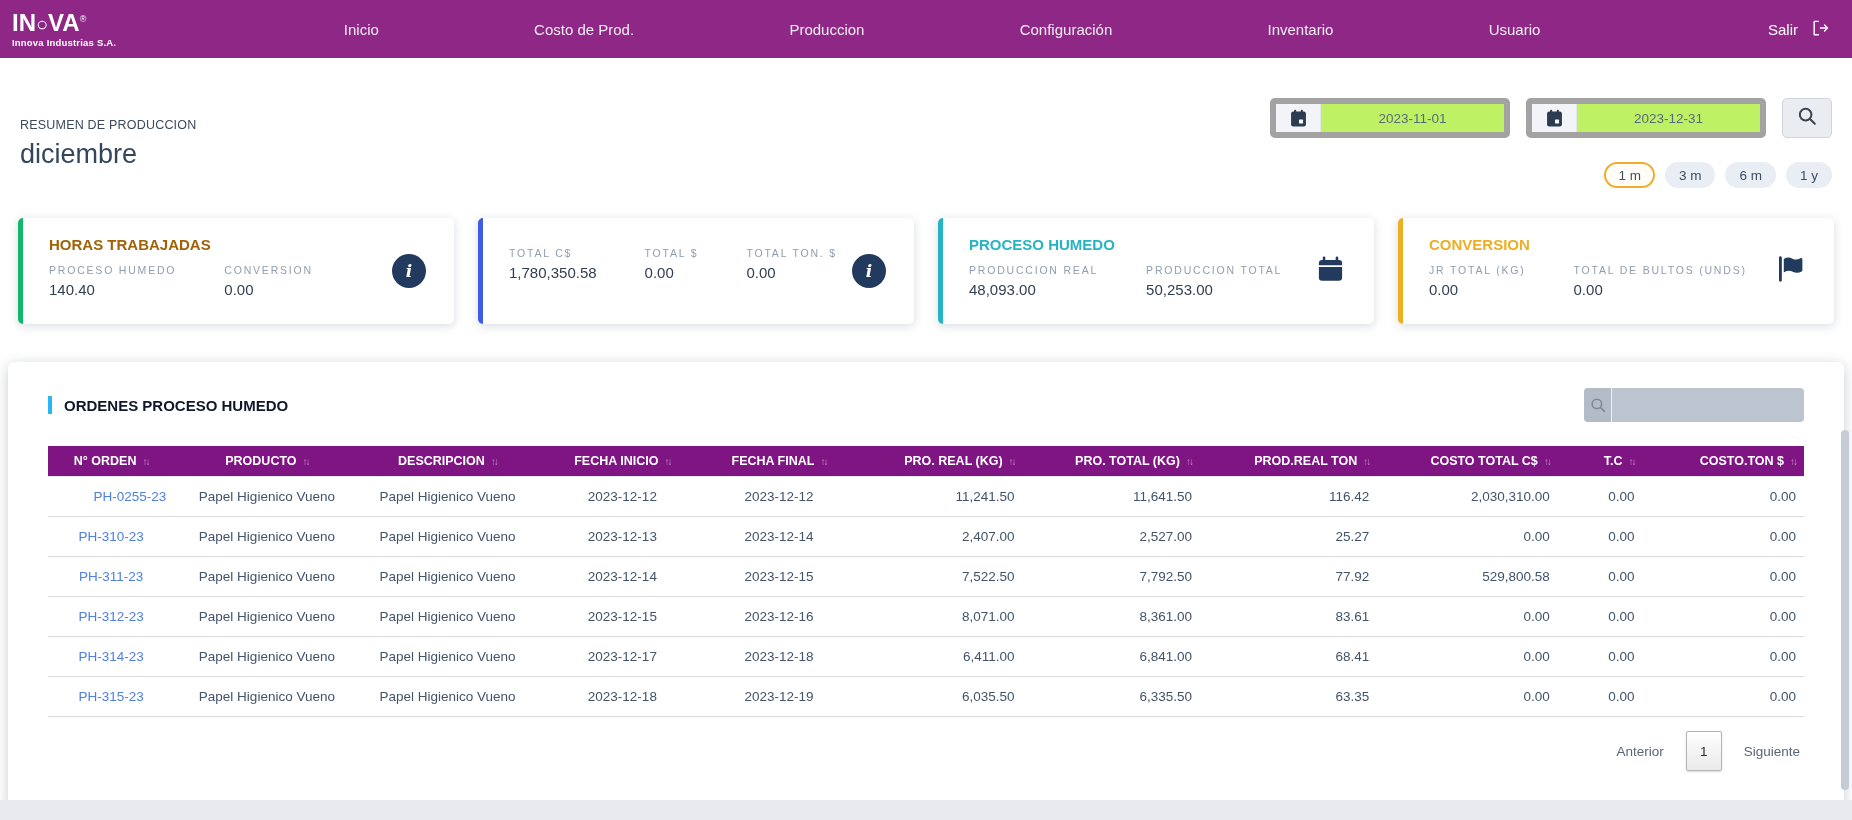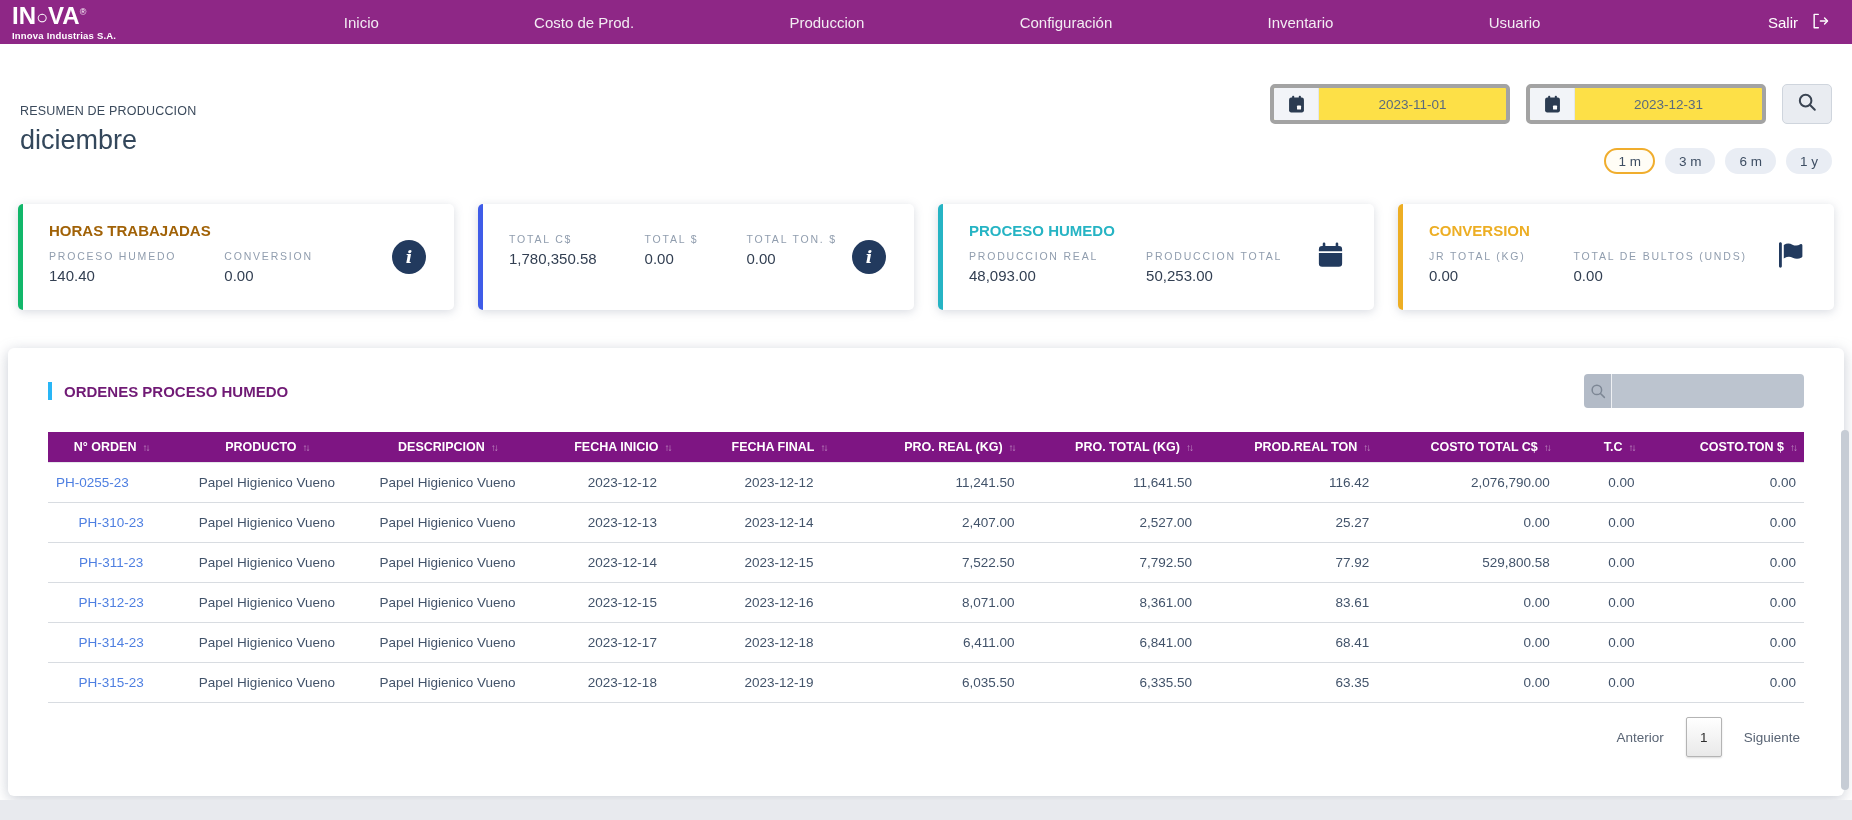--- a/index.html
+++ b/index.html
@@ -1,39 +1,39 @@
 <!DOCTYPE html>
 <html style="--navbar: #8e2786; --table-header: #7e1583; --section-accent: #29b6f6; --link: #4e7fe1; --pill-border: #f0ad2d; --icon-navy: #223a5e;"><head>
 <meta charset="utf-8">
 <style>
   html,body{margin:0;padding:0;width:1852px;height:820px;overflow:hidden;
     font-family:"Liberation Sans",sans-serif;background:#e8eaee;}
   .page{background:#fff;height:800px;overflow:hidden;position:relative;}
 
   
-  .navbar{height:44px;background:var(--navbar,#8e2786);display:flex;align-items:center;
+  .navbar{height:58px;background:var(--navbar,#8e2786);display:flex;align-items:center;
     padding:0 22px 0 12px;box-sizing:border-box;}
   .brand{color:#fff;line-height:1;cursor:pointer;}
   .brand-logo{font-size:24px;font-weight:900;letter-spacing:0;}
   .brand-o{font-weight:400;font-size:20px;}
   .brand-reg{font-size:9px;vertical-align:super;font-weight:400;}
   .brand-sub{font-size:9.5px;font-weight:700;margin-top:3px;letter-spacing:.2px;}
   .nav-links{flex:1;display:flex;justify-content:space-around;margin:0 150px 0 150px;}
   .nav-item{color:#f3ecf3;font-size:15px;cursor:pointer;white-space:nowrap;}
   .nav-logout{display:flex;align-items:center;gap:12px;color:#fff;font-size:15px;cursor:pointer;}
 
   
   .header-row{display:flex;justify-content:space-between;padding:38px 20px 0 20px;}
   .title-block{margin-top:22px;}
   .eyebrow{font-size:12.5px;color:#3b4a5c;letter-spacing:.2px;}
   .page-title{font-size:27px;color:#33475b;margin-top:7px;font-weight:400;}
   .controls{display:flex;flex-direction:column;align-items:flex-end;gap:24px;padding-top:2px;}
   .dates-row{display:flex;gap:16px;align-items:center;}
-  .date-group{display:flex;width:240px;height:40px;border:4px solid #a3a3a3;border-radius:5px;
-    overflow:hidden;background:#fde047;box-sizing:border-box;}
+  .date-group{display:flex;width:240px;height:40px;border:6px solid #a3a3a3;border-radius:5px;
+    overflow:hidden;background:#bef264;box-sizing:border-box;}
   .date-icon-seg{width:44px;background:#f2f4f8;display:flex;align-items:center;justify-content:center;
     border-right:1px solid #e2e6ec;cursor:pointer;}
   .date-value{flex:1;display:flex;align-items:center;justify-content:center;
     font-size:13.5px;color:#5a6a7e;cursor:text;}
   .search-btn{width:50px;height:40px;background:#e9ecf1;border:1px solid #cfd5dd;border-radius:5px;
     display:flex;align-items:center;justify-content:center;box-sizing:border-box;cursor:pointer;}
   .pills-row{display:flex;gap:10px;}
   .pill{height:22px;padding:0 12px;border-radius:13px;background:#e9edf4;color:#3e4e63;
     font-size:13.5px;display:flex;align-items:center;border:2px solid transparent;cursor:pointer;}
   .pill.active{background:#fffdf6;border-color:var(--pill-border,#f0ad2d);}
@@ -50,21 +50,21 @@
   .card-icon{position:absolute;right:28px;top:50%;transform:translateY(-50%);}
   .info-badge{width:34px;height:34px;border-radius:50%;background:var(--icon-navy,#223a5e);color:#fff;
     display:flex;align-items:center;justify-content:center;
     font-family:"DejaVu Serif",serif;font-size:17px;font-weight:700;font-style:italic;}
 
   
   .table-card{margin:38px 8px 0;background:#fff;border-radius:6px;
     box-shadow:0 3px 14px rgba(120,130,150,.4);padding:26px 40px 14px;
     box-sizing:border-box;height:448px;}
   .section-head{display:flex;justify-content:space-between;align-items:center;}
-  .section-title{display:flex;align-items:center;font-size:15px;font-weight:800;color:#701a75;}
+  .section-title{display:flex;align-items:center;font-size:15px;font-weight:800;color:#0f172a;}
   .accent-bar{width:4px;height:18px;background:var(--section-accent,#29b6f6);margin-right:12px;}
   .table-search{display:flex;width:220px;height:34px;border-radius:4px;overflow:hidden;}
   .ts-btn{width:66px;background:#b3bbc7;display:flex;align-items:center;justify-content:center;
     border-right:1px solid #eef0f3;cursor:pointer;}
   .ts-input{flex:1;background:#bcc4cf;border:none;outline:none;padding:0 8px;
     font-size:13px;color:#2e3845;font-family:"Liberation Sans",sans-serif;}
 
   table{width:100%;border-collapse:collapse;margin-top:24px;table-layout:fixed;}
   thead th{background:var(--table-header,#7e1583);color:#fff;font-size:12.5px;font-weight:700;
     padding:8px 8px;white-space:nowrap;overflow:hidden;cursor:pointer;}
@@ -256,29 +256,29 @@
             <th style="width: 10%; text-align: right;">PRO. REAL (KG)<span class="sort-icon">↑↓</span></th>
             <th style="width: 10.2%; text-align: right;">PRO. TOTAL (KG)<span class="sort-icon">↑↓</span></th>
             <th style="width: 10.2%; text-align: right;">PROD.REAL TON<span class="sort-icon">↑↓</span></th>
             <th style="width: 10.4%; text-align: right;">COSTO TOTAL C$<span class="sort-icon">↑↓</span></th>
             <th style="width: 4.4%; text-align: right;">T.C<span class="sort-icon">↑↓</span></th>
             <th style="width: 9.2%; text-align: right;">COSTO.TON $<span class="sort-icon">↑↓</span></th>
           </tr>
         </thead>
       <tbody>
           <tr>
-            <td style="text-align: left;"><a class="order-link">PH-0255-23</a></td>
+            <td style="text-align: right;"><a class="order-link">PH-0255-23</a></td>
             <td style="text-align: center;">Papel Higienico Vueno</td>
             <td style="text-align: center;">Papel Higienico Vueno</td>
             <td style="text-align: center;">2023-12-12</td>
             <td style="text-align: center;">2023-12-12</td>
             <td style="text-align: right;">11,241.50</td>
             <td style="text-align: right;">11,641.50</td>
             <td style="text-align: right;">116.42</td>
-            <td style="text-align: right;">2,076,790.00</td>
+            <td style="text-align: right;">2,030,310.00</td>
             <td style="text-align: right;">0.00</td>
             <td style="text-align: right;">0.00</td>
           </tr>
           <tr>
             <td style="text-align: center;"><a class="order-link">PH-310-23</a></td>
             <td style="text-align: center;">Papel Higienico Vueno</td>
             <td style="text-align: center;">Papel Higienico Vueno</td>
             <td style="text-align: center;">2023-12-13</td>
             <td style="text-align: center;">2023-12-14</td>
             <td style="text-align: right;">2,407.00</td>

